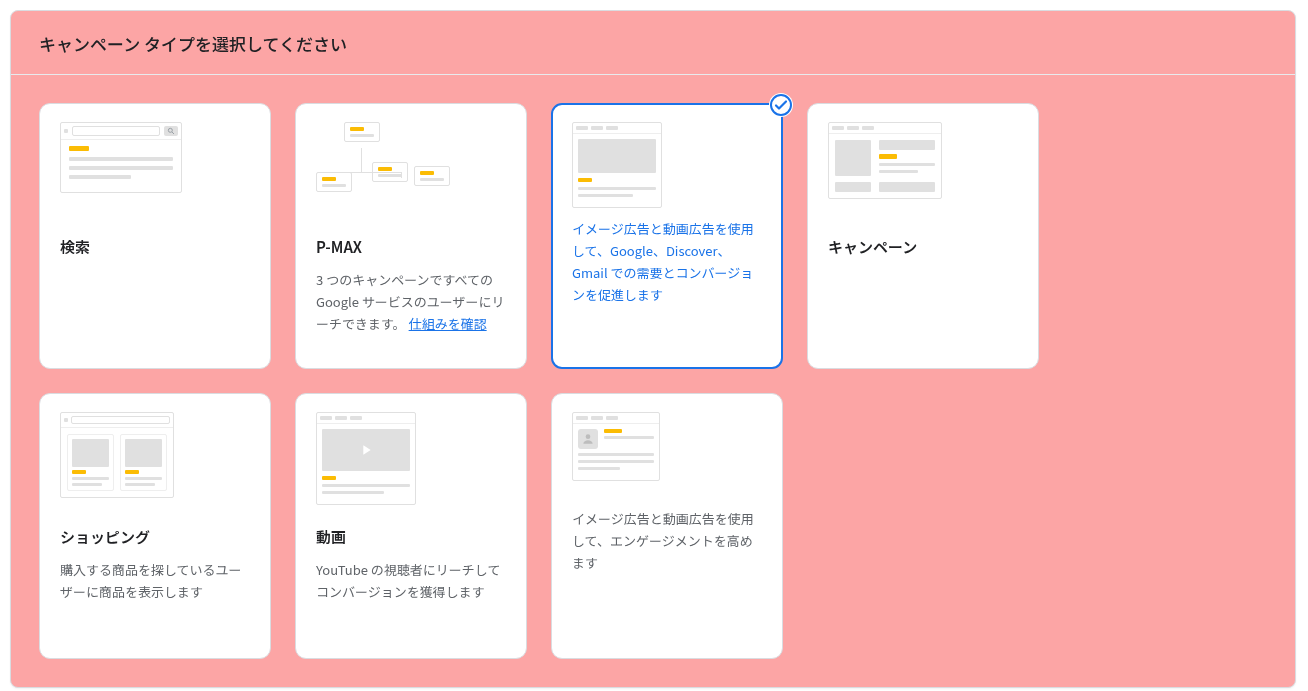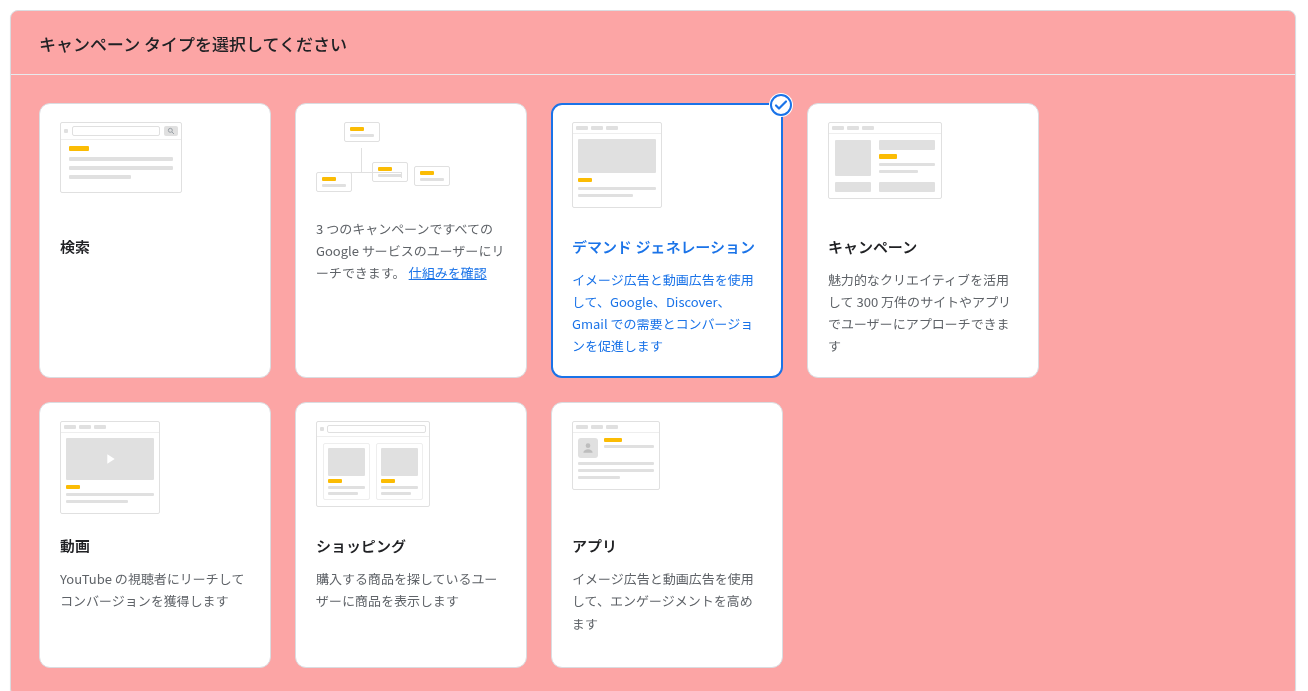--- a/index.html
+++ b/index.html
@@ -243,20 +243,21 @@
           <div class="mini" style="top:44px; left:98px;">
             <div class="ph-yellow"></div>
               <div class="ph-bar"></div>
           </div>
           <div class="conn" style="top:26px; left:45px; width:1px; height:24px;"></div>
           <div class="conn" style="top:50px; left:20px; width:26px; height:1px;"></div>
           <div class="conn" style="top:50px; left:45px; width:40px; height:1px;"></div>
           <div class="conn" style="top:50px; left:85px; width:1px; height:6px;"></div>
         </div>
       </div>
+      <div class="card-title">P-MAX</div>
       <div class="card-desc">
         <span>3 つのキャンペーンですべての Google サービスのユーザーにリーチできます。</span>
         <span class="link">仕組みを確認</span>
       </div>
     </div>
 
     <div class="card selected">
       <div class="check-badge">
         <svg viewBox="0 0 24 24">
             <circle cx="12" cy="12" r="10" fill="#fff" stroke="#1a73e8" stroke-width="2"></circle>
@@ -271,21 +272,20 @@
               <div class="t"></div>
             </div>
           <div class="pic"></div>
           <div class="meta">
             <div class="ph-yellow"></div>
             <div class="ph-bar line" style="width:100%"></div>
             <div class="ph-bar line" style="width:70%"></div>
           </div>
         </div>
       </div>
-      <div class="card-title">デマンド ジェネレーション</div>
       <div class="card-desc">イメージ広告と動画広告を使用して、Google、Discover、Gmail での需要とコンバージョンを促進します</div>
     </div>
 
     <div class="card">
       <div class="illus">
         <div class="ph-window il-display">
           <div class="top">
               <div class="t"></div>
               <div class="t"></div>
               <div class="t"></div>
@@ -301,45 +301,20 @@
           </div>
           <div class="row" style="padding-top:0">
             <div class="sq" style="height:10px"></div>
             <div class="col">
                 <div class="ph-bar" style="height:10px;width:100%"></div>
               </div>
           </div>
         </div>
       </div>
       <div class="card-title">キャンペーン</div>
-      <div class="card-desc">魅力的なクリエイティブを活用して 300 万件のサイトやアプリでユーザーにアプローチできます</div>
-    </div>
-
-    <div class="card">
-      <div class="illus">
-        <div class="ph-window il-video">
-          <div class="top">
-              <div class="t"></div>
-              <div class="t"></div>
-              <div class="t"></div>
-            </div>
-          <div class="vid">
-            <svg width="16" height="16" viewBox="0 0 24 24">
-                <path d="M8 5v14l11-7z" fill="#fff"></path>
-              </svg>
-          </div>
-          <div class="meta">
-            <div class="ph-yellow"></div>
-            <div class="ph-bar line" style="width:100%"></div>
-            <div class="ph-bar line" style="width:70%"></div>
-          </div>
-        </div>
-      </div>
-      <div class="card-title">動画</div>
-      <div class="card-desc">YouTube の視聴者にリーチしてコンバージョンを獲得します</div>
     </div>
 
     <div class="card">
       <div class="illus">
         <div class="ph-window il-shop">
           <div class="top">
               <div class="dot"></div>
               <div class="field"></div>
             </div>
           <div class="row">
@@ -357,20 +332,44 @@
             </div>
           </div>
         </div>
       </div>
       <div class="card-title">ショッピング</div>
       <div class="card-desc">購入する商品を探しているユーザーに商品を表示します</div>
     </div>
 
     <div class="card">
       <div class="illus">
+        <div class="ph-window il-video">
+          <div class="top">
+              <div class="t"></div>
+              <div class="t"></div>
+              <div class="t"></div>
+            </div>
+          <div class="vid">
+            <svg width="16" height="16" viewBox="0 0 24 24">
+                <path d="M8 5v14l11-7z" fill="#fff"></path>
+              </svg>
+          </div>
+          <div class="meta">
+            <div class="ph-yellow"></div>
+            <div class="ph-bar line" style="width:100%"></div>
+            <div class="ph-bar line" style="width:70%"></div>
+          </div>
+        </div>
+      </div>
+      <div class="card-title">動画</div>
+      <div class="card-desc">YouTube の視聴者にリーチしてコンバージョンを獲得します</div>
+    </div>
+
+    <div class="card">
+      <div class="illus">
         <div class="ph-window il-app">
           <div class="top">
               <div class="t"></div>
               <div class="t"></div>
               <div class="t"></div>
             </div>
           <div class="head">
             <div class="ava">
               <svg width="14" height="14" viewBox="0 0 24 24">
                   <circle cx="12" cy="8" r="4" fill="#bdbdbd"></circle>
@@ -382,18 +381,17 @@
               <div class="ph-bar line" style="width:100%"></div>
             </div>
           </div>
           <div class="lines">
             <div class="ph-bar line" style="width:100%"></div>
             <div class="ph-bar line" style="width:100%"></div>
             <div class="ph-bar line" style="width:55%"></div>
           </div>
         </div>
       </div>
-      <div class="card-title">アプリ</div>
       <div class="card-desc">イメージ広告と動画広告を使用して、エンゲージメントを高めます</div>
     </div>
 
   </div>
 </div>
 
 </body></html>

